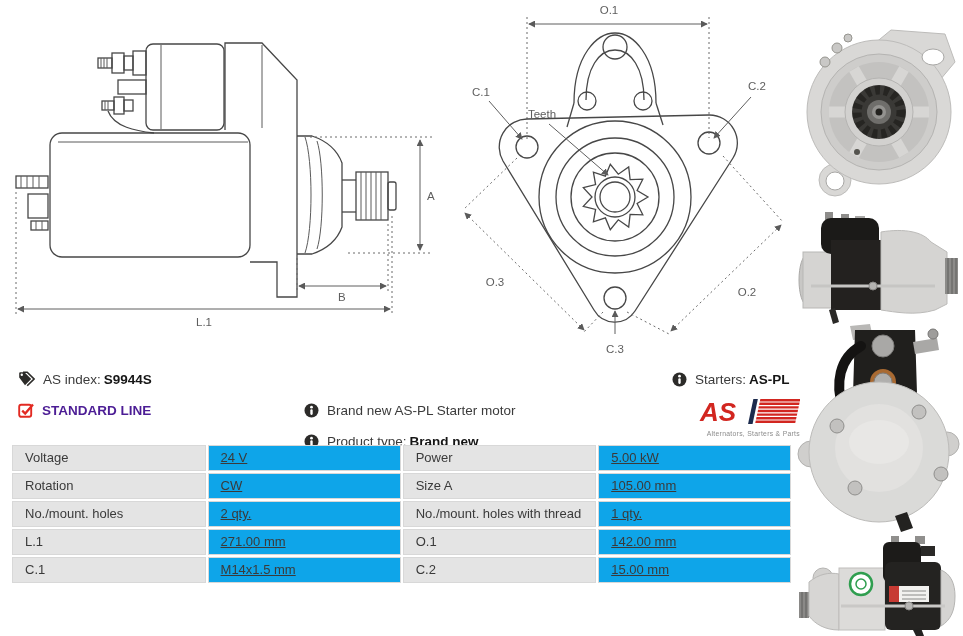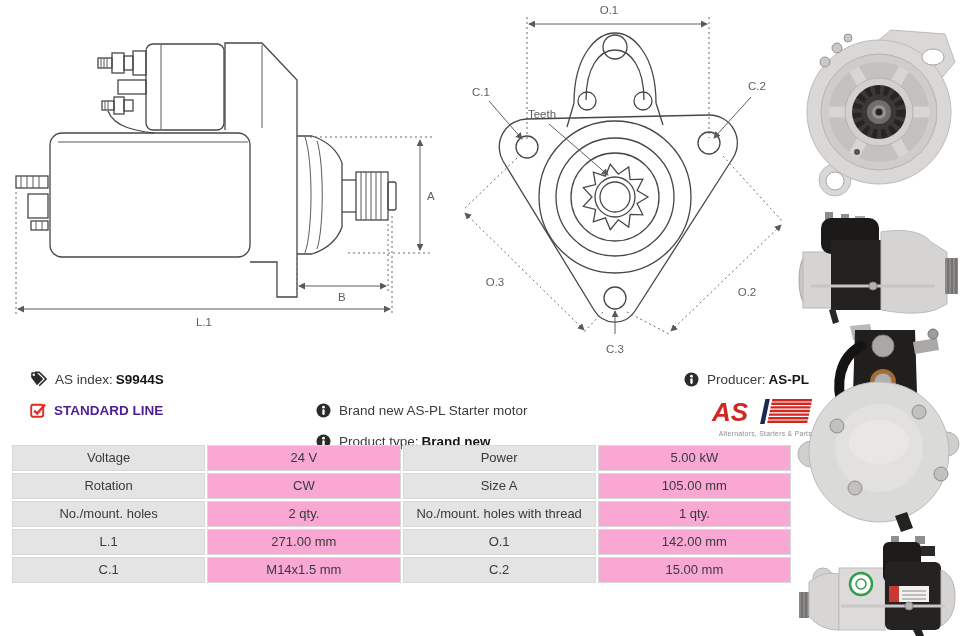--- a/index.html
+++ b/index.html
@@ -4,37 +4,37 @@
 <style>
   html,body{margin:0;padding:0;background:#fff;}
   .page{position:relative;width:963px;height:636px;background:#fff;overflow:hidden;
         font-family:"Liberation Sans",sans-serif;color:#3b3b3b;}
   .draw{position:absolute;top:0;}
   .draw-side{left:0;width:440px;height:360px;}
   .draw-front{left:437px;width:358px;height:360px;}
   .photo-col{position:absolute;left:795px;top:0;width:168px;height:636px;}
   .photo-col svg{display:block;}
   
-  .info-row{position:absolute;left:16px;top:371px;width:795px;height:68px;}
+  .info-row{position:absolute;left:4px;top:371px;width:795px;height:68px;}
   .info-col{position:absolute;top:0;}
   .ic1{left:14px;}  .ic2{left:300px;margin-top:31px;}  .ic3{left:668px;}
   .info-line{display:flex;align-items:center;gap:8px;height:16px;margin-bottom:15px;
              font-size:13.5px;white-space:nowrap;}
   .info-line b{color:#161616;}
   .info-line.red b{color:#4c1d95;}
   .lbl-sp{margin-right:3px;}
   .logo-wrap{margin-left:26px;margin-top:-6px;width:102px;text-align:right;}
   .logo-tagline{font-size:6.8px;color:#8b8b8b;letter-spacing:.3px;margin-top:0;}
   
   table.spec{position:absolute;left:10px;top:443px;width:783px;
              border-collapse:separate;border-spacing:2px;font-size:13px;color:#3a3a3a;}
-  table.spec td{border:1px solid #d8d8d8;vertical-align:top;padding:4px 4px;
-                text-align:center;line-height:16px;}
+  table.spec td{border:1px solid #d8d8d8;vertical-align:top;padding:4px 12px;
+                text-align:left;line-height:16px;}
   td.lbl{background:#e4e4e4;width:171px;}
-  td.val{background:#f9a8d4;width:171px;}
+  td.val{background:#0ea5e9;width:171px;text-decoration:underline;}
   
   .ln{stroke:#474747;stroke-width:1.3;fill:none;}
   .lnthin{stroke:#5a5a5a;stroke-width:1;fill:none;}
   .dim{stroke:#5f5f5f;stroke-width:1;fill:none;}
   .dot{stroke:#6b6b6b;stroke-width:1;fill:none;stroke-dasharray:2 3;}
   .dimtxt{font-family:"Liberation Sans",sans-serif;font-size:11.5px;fill:#5e5e5e;}
 </style>
 </head>
 <body>
 
@@ -297,21 +297,21 @@
         <span><span class="lbl-sp">Product type:</span><b>Brand new</b></span>
       </div>
     </div>
     <div class="info-col ic3">
       <div class="info-line">
         <svg width="15" height="15" viewBox="0 0 15 15">
           <circle cx="7.5" cy="7.5" r="7" fill="#2c2b29"></circle>
           <circle cx="7.5" cy="4.2" r="1.4" fill="#ffffff"></circle>
           <rect x="6.3" y="6.3" width="2.4" height="5.6" rx="1.1" fill="#ffffff"></rect>
         </svg>
-        <span><span class="lbl-sp">Producer:</span><b>AS-PL</b></span>
+        <span><span class="lbl-sp">Starters:</span><b>AS-PL</b></span>
       </div>
       <div class="logo-wrap">
         <svg width="102" height="30" viewBox="0 0 102 30">
           <text x="2" y="25" font-family="Liberation Sans, sans-serif" font-size="26" font-weight="bold" font-style="italic" fill="#d22620">AS</text>
           <g transform="translate(14,0) skewX(-12)">
             <rect x="42" y="3" width="4.5" height="25" fill="#1c2b4d"></rect>
             <g fill="#d22620">
               <rect x="49" y="3" width="40" height="2.4"></rect>
               <rect x="49" y="6.6" width="40" height="2.4"></rect>
               <rect x="49" y="10.2" width="40" height="2.4"></rect>

